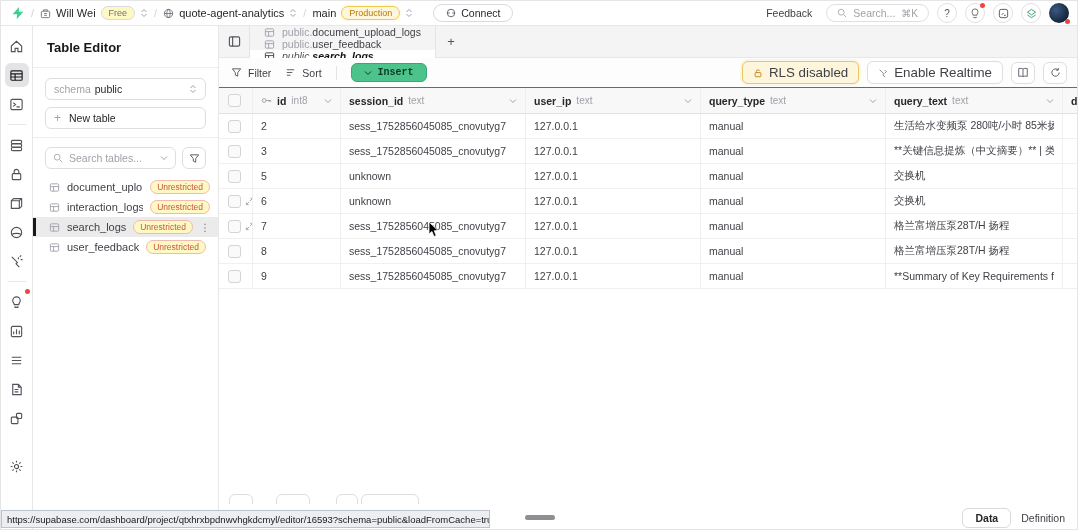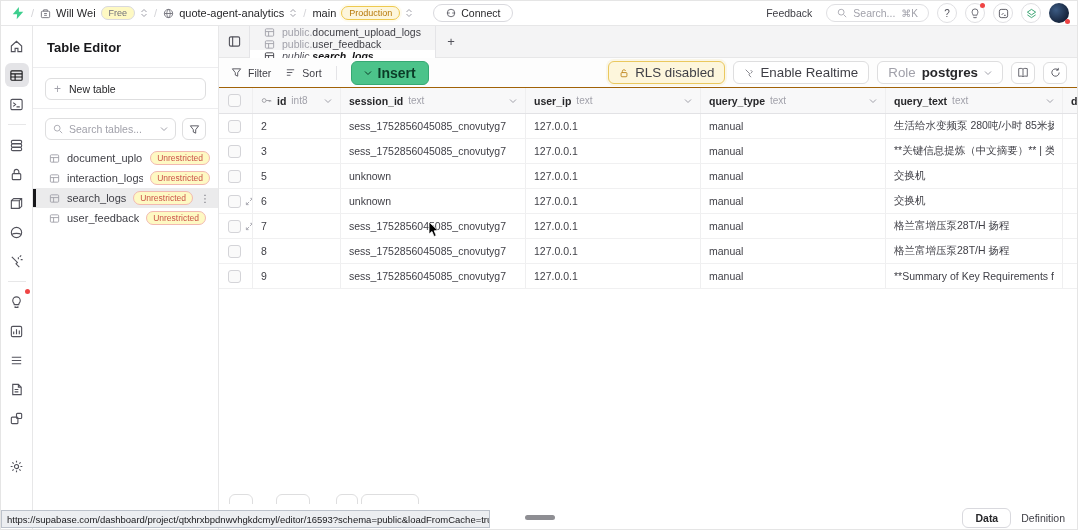--- a/index.html
+++ b/index.html
@@ -72,21 +72,21 @@
   .tab .tname { color:#3f3f46; }
   .tab.active { background:#fff; font-style:italic; }
   .tab.active .schema { color:#52525b; }
   .tab.active .tname { color:#111113; font-weight:bold; }
   .tab-add { width:30px; display:flex; align-items:center; justify-content:center; color:#52525b; font-size:13px; }
 
   .toolbar { height:30px; background:#fdfdfd; border-bottom:1px solid #a16207; display:flex; align-items:center; padding:0 12px; gap:14px; font-size:10.5px; }
   .tool-item { display:flex; align-items:center; gap:6px; color:#3f3f46; }
   .vdiv { width:1px; height:14px; background:#e4e4e7; }
   .insert-btn { display:flex; align-items:center; gap:6px; background:#4cc38a; border:1px solid #37a873; color:#0b3b27;
-                font-weight:bold; border-radius:6px; padding:3px 12px; font-size:14px; }
+                font-weight:bold; border-radius:6px; padding:3px 12px; font-size:10px;font-family:Liberation Mono, monospace; }
   .toolbar-right { margin-left:auto; display:flex; align-items:center; gap:8px; }
   .rls-btn { display:flex; align-items:center; gap:6px; border:1px solid #eac85e; background:#fdf6dc; border-radius:6px;
              padding:3px 10px; color:#3f3f46; box-shadow:0 0 0 2px #f6e9b84d; }
   .ghost-btn { display:flex; align-items:center; gap:6px; border:1px solid #dededf; background:#fff; border-radius:6px; padding:3px 10px; color:#3f3f46;text-align:center; }
   .role-btn .lbl { color:#a1a1aa; }
   .role-btn .val { font-weight:bold; color:#27272a; }
   .sq-btn { width:24px; height:22px; border:1px solid #dededf; border-radius:6px; display:flex; align-items:center; justify-content:center; color:#52525b; background:#fff; }
 
   
   .grid { flex:1; display:flex; flex-direction:column; overflow:hidden; background:#fff; position:relative; }
@@ -310,20 +310,29 @@
         <svg width="15" height="15" viewBox="0 0 16 16" fill="none" stroke="currentColor" stroke-width="1.2">
           <circle cx="8" cy="8" r="2.2"></circle>
           <path d="M8 1.8 v2 M8 12.2 v2 M1.8 8 h2 M12.2 8 h2 M3.6 3.6 l1.4 1.4 M11 11 l1.4 1.4 M12.4 3.6 L11 5 M5 11 l-1.4 1.4"></path>
         </svg>
       </span>
   </div>
 
   <div class="panel">
     <div class="panel-title">Table Editor</div>
     <div class="panel-controls">
+      <div class="select-box">
+        <span class="lbl">schema</span>
+        <span class="val">public</span>
+        <span class="chev-ud">
+          <svg width="8" height="10" viewBox="0 0 8 10" fill="none" stroke="#a1a1aa">
+              <path d="M1.5 4 L4 1.5 L6.5 4 M1.5 6 L4 8.5 L6.5 6"></path>
+            </svg>
+        </span>
+      </div>
       <button class="newtable-btn">
         <span class="plus">+</span>
         <span>New table</span>
       </button>
     </div>
     <div class="search-row">
       <div class="search-input">
         <span>
           <svg width="10" height="10" viewBox="0 0 12 12" fill="none" stroke="#a1a1aa">
               <circle cx="5" cy="5" r="3.5"></circle>
@@ -457,27 +466,20 @@
               <path d="M4 5.5 V4 a2 2 0 0 1 3.9 -.5"></path>
             </svg>
           <span>RLS disabled</span>
         </button>
         <button class="ghost-btn">
           <svg width="10" height="10" viewBox="0 0 12 12" fill="none" stroke="#71717a">
               <path d="M2 2 L7 7 L5.8 8.2 L8.5 11 M8 2.5 l2 2 -2 2"></path>
             </svg>
           <span>Enable Realtime</span>
         </button>
-        <button class="ghost-btn role-btn">
-          <span class="lbl">Role</span>
-          <span class="val">postgres</span>
-          <svg width="8" height="6" viewBox="0 0 8 6" fill="none" stroke="#a1a1aa">
-              <path d="M1 1.5 L4 4.5 L7 1.5"></path>
-            </svg>
-        </button>
         <button class="sq-btn">
           <svg width="12" height="11" viewBox="0 0 14 12" fill="none" stroke="#52525b">
               <path d="M7 2 C6 1 4 1 2 1.5 V10.5 C4 10 6 10 7 11 C8 10 10 10 12 10.5 V1.5 C10 1 8 1 7 2 Z M7 2 V11"></path>
             </svg>
         </button>
         <button class="sq-btn">
           <svg width="11" height="11" viewBox="0 0 12 12" fill="none" stroke="#52525b">
               <path d="M10 6 a4 4 0 1 1 -1.2 -2.8 M9 1 v2.4 h-2.4"></path>
             </svg>
         </button>

